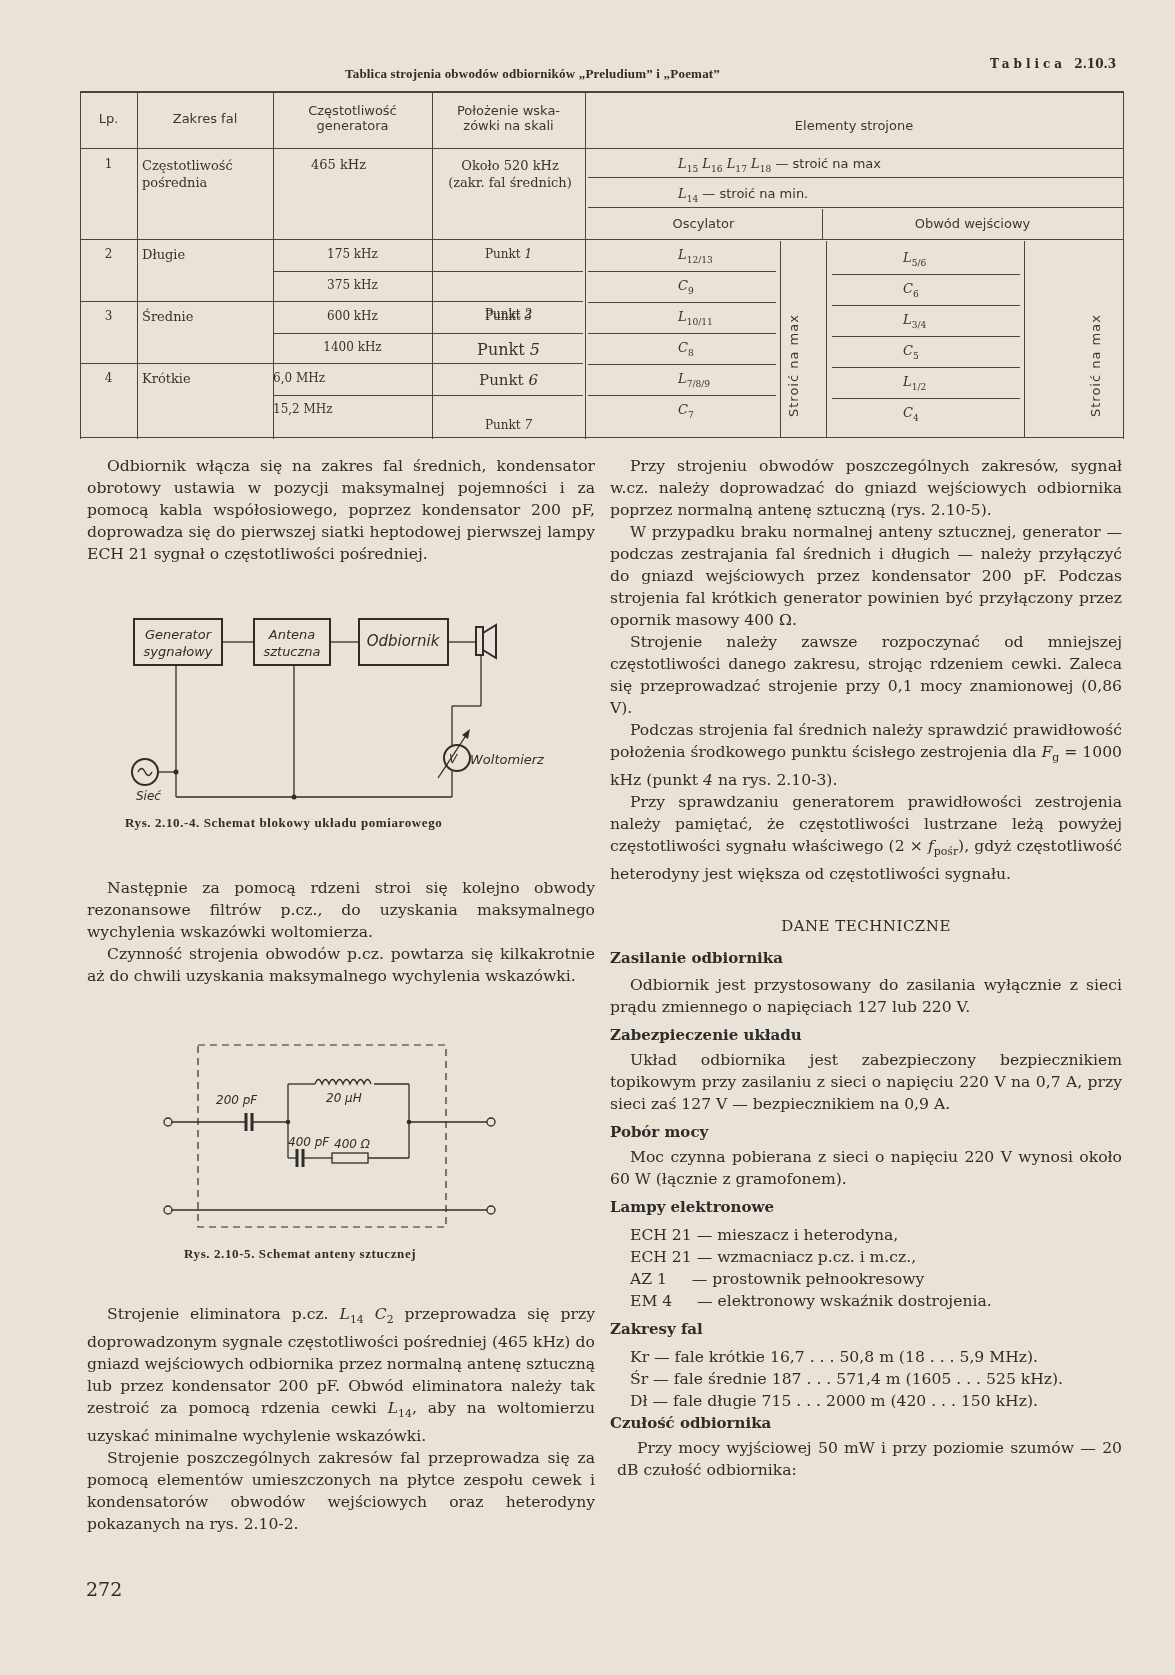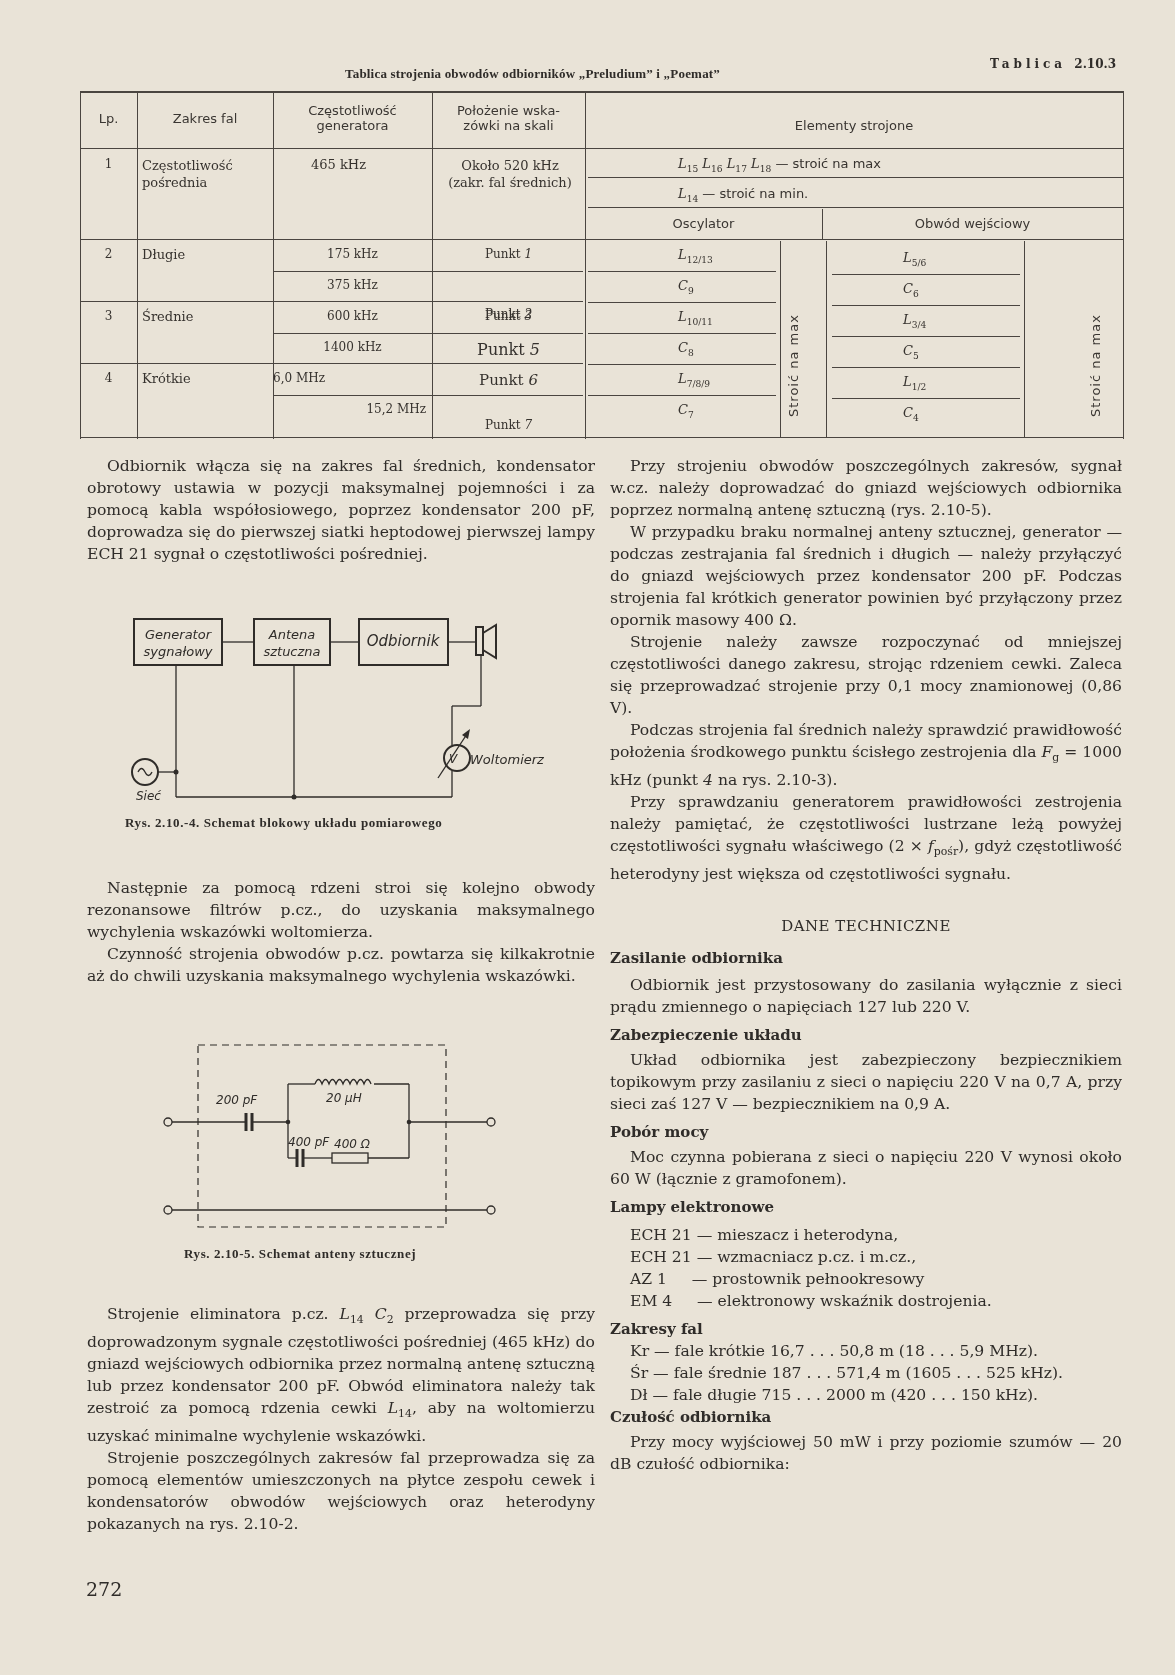--- a/index.html
+++ b/index.html
@@ -140,21 +140,21 @@
       <div class="cell" style="left:598px;top:218px;"><i>L</i><sub>10/11</sub></div>
       <div class="cell" style="left:823px;top:221px;"><i>L</i><sub>3/4</sub></div>
       <div class="cell" style="left:193px;top:249px;width:159px;text-align:center;font-size:12px;"><span>1400 kHz</span></div>
       <div class="cell" style="left:352px;top:249px;width:153px;text-align:center;font-size:16px;"><span>Punkt</span> <i>5</i></div>
       <div class="cell" style="left:598px;top:249px;"><i>C</i><sub>8</sub></div>
       <div class="cell" style="left:823px;top:252px;"><i>C</i><sub>5</sub></div>
       <div class="cell" style="left:193px;top:280px;width:159px;text-align:left;font-size:12px;"><span>6,0 MHz</span></div>
       <div class="cell" style="left:352px;top:280px;width:153px;text-align:center;font-size:15px;"><span>Punkt</span> <i>6</i></div>
       <div class="cell" style="left:598px;top:280px;"><i>L</i><sub>7/8/9</sub></div>
       <div class="cell" style="left:823px;top:283px;"><i>L</i><sub>1/2</sub></div>
-      <div class="cell" style="left:187px;top:311px;width:159px;text-align:right;font-size:12px;"><span>15,2 MHz</span></div>
+      <div class="cell" style="left:193px;top:311px;width:159px;text-align:left;font-size:12px;"><span>15,2 MHz</span></div>
       <div class="cell" style="left:352px;top:311px;width:153px;text-align:center;font-size:12px;margin-top:16px;"><span>Punkt</span> <i>7</i></div>
       <div class="cell" style="left:598px;top:311px;"><i>C</i><sub>7</sub></div>
       <div class="cell" style="left:823px;top:314px;"><i>C</i><sub>4</sub></div>
     </div>
 
   <div class="vert" style="left:706px;top:186px;height:140px;">Stroić na max</div>
   <div class="vert" style="left:1008px;top:186px;height:140px;">Stroić na max</div>
 </div>
 
 <div class="abs col left-col" style="top:455px;">
@@ -264,18 +264,18 @@
   <p class="heading">Zabezpieczenie układu</p>
   <p style="margin-top:3px;">Układ odbiornika jest zabezpieczony bezpiecznikiem topikowym przy zasilaniu z sieci o napięciu 220 V na 0,7 A, przy sieci zaś 127 V — bezpiecznikiem na 0,9 A.</p>
   <p class="heading">Pobór mocy</p>
   <p style="margin-top:3px;">Moc czynna pobierana z sieci o napięciu 220 V wynosi około 60 W (łącznie z gramofonem).</p>
   <p class="heading">Lampy elektronowe</p>
   <p class="list-line" style="margin-top:6px;white-space:pre;">ECH 21 — mieszacz i heterodyna,</p>
   <p class="list-line" style="white-space:pre;">ECH 21 — wzmacniacz p.cz. i m.cz.,</p>
   <p class="list-line" style="white-space:pre;">AZ 1     — prostownik pełnookresowy</p>
   <p class="list-line" style="white-space:pre;">EM 4     — elektronowy wskaźnik dostrojenia.</p>
   <p class="heading">Zakresy fal</p>
-  <p class="list-line" style="margin-top:0;">Kr — fale krótkie 16,7 . . . 50,8 m (18 . . . 5,9 MHz).</p>
+  <p class="list-line" style="margin-top:6px;">Kr — fale krótkie 16,7 . . . 50,8 m (18 . . . 5,9 MHz).</p>
   <p class="list-line">Śr — fale średnie 187 . . . 571,4 m (1605 . . . 525 kHz).</p>
   <p class="list-line">Dł — fale długie 715 . . . 2000 m (420 . . . 150 kHz).</p>
   <p class="heading" style="margin-top:0 !important;">Czułość odbiornika</p>
-  <p style="margin-top:3px;">Przy mocy wyjściowej 50 mW i przy poziomie szumów — 20 dB czułość odbiornika:</p>
+  <p style="margin-top:3px;margin-left:7px;">Przy mocy wyjściowej 50 mW i przy poziomie szumów — 20 dB czułość odbiornika:</p>
 </div>
 
 </body></html>

